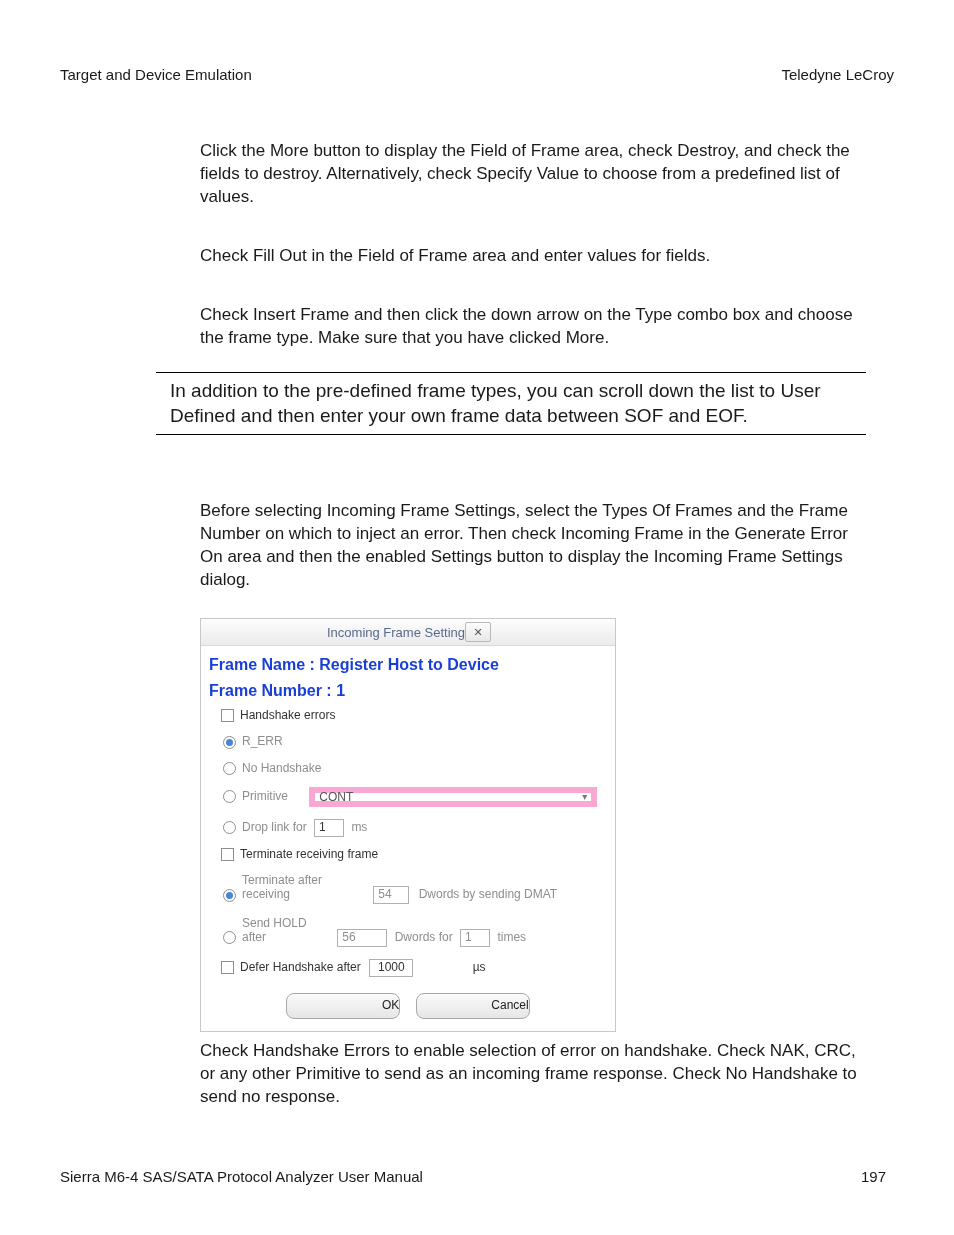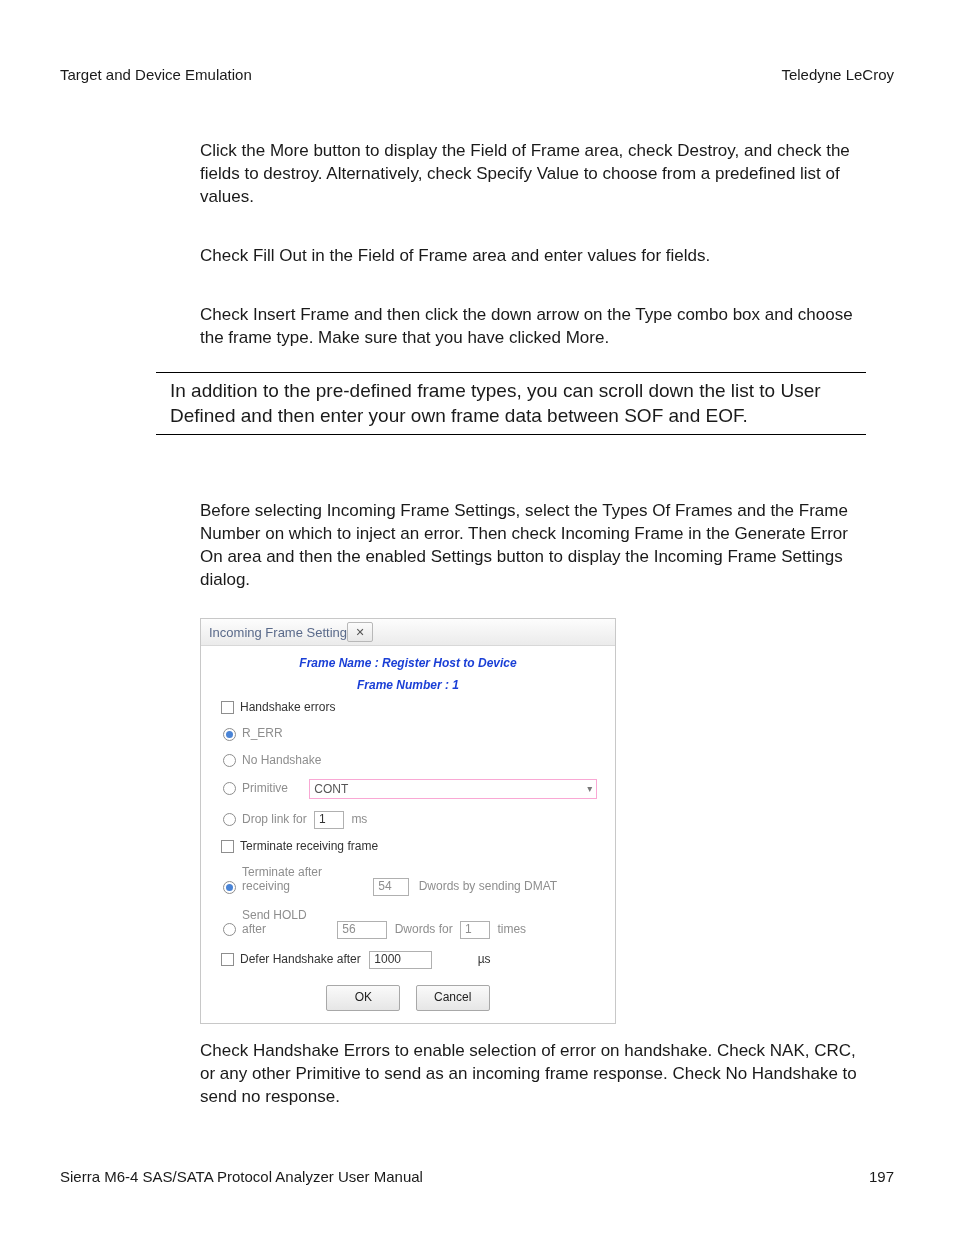--- a/index.html
+++ b/index.html
@@ -22,21 +22,21 @@
     left: 60px;
     right: 60px;
     display: flex;
     justify-content: space-between;
     font-size: 15px;
   }
   .footer {
     position: absolute;
     bottom: 50px;
     left: 60px;
-    right: 60px;
+    right: 68px;
     display: flex;
     justify-content: space-between;
     font-size: 15px;
   }
   .body-col {
     position: absolute;
     left: 200px;
     right: 88px;
     top: 140px;
   }
@@ -72,46 +72,44 @@
     width: 416px;
     font-family: "Segoe UI", Tahoma, sans-serif;
     font-size: 12px;
     color: #333;
     background: #fff;
     border: 1px solid #c8c8c8;
     box-sizing: border-box;
   }
   .dlg-title {
     display: flex;
-    justify-content: flex-start;
+    justify-content: center;
     align-items: center;
     height: 26px;
     padding: 0 6px 0 8px;
     background: linear-gradient(#fdfdfd,#ebebeb);
     border-bottom: 1px solid #d8d8d8;
     color: #5a6a8a;
     font-size: 13px;
   }
   .dlg-close {
     width: 24px; height: 18px;
     border: 1px solid #b8b8b8;
     border-radius: 2px;
     background: linear-gradient(#fbfbfb,#e8e8e8);
     font-size: 11px;
     display:flex;align-items:center;justify-content:center;
     color:#555;
   }
   .dlg-body { padding: 6px 8px 12px 8px; }
   .dlg-heading {
-    text-align: center;
     color: #1a3fd6;
     font-weight: 700;
-    font-size: 12px;
+    font-size: 16px;
     padding: 4px 0;
-    font-style: italic;
   }
   .chk, .rad {
     display:inline-block;
     width:13px;height:13px;
     border:1px solid #8e8e8e;
     background:#fff;
     vertical-align:middle;
     margin-right:6px;
     box-sizing:border-box;
     position:relative;
@@ -127,46 +125,47 @@
     height:18px;
     box-sizing:border-box;
     padding:0 4px;
     font-size:12px;
     vertical-align:middle;
   }
   .combo {
     display:inline-flex;
     align-items:center;
     justify-content:space-between;
-    border:1px solid #f9a8d4;
+    border:6px solid #f9a8d4;
     background:#fff;
     height:20px;
     box-sizing:border-box;
     padding:0 4px;
     font-size:12px;
     vertical-align:middle;
     width:288px;
     color:#555;
   }
   .combo .caret{font-size:10px;color:#787878;}
   .row { padding:2px 0 2px 14px; }
   .row.sub { padding-left:14px;margin-top:8px; }
   .group-label{padding:4px 0 2px 12px;}
   .disabled { color:#8e8e8e; }
   .btn {
     display:inline-block;
     min-width:72px;
     height:24px;
     line-height:22px;
-    text-align:center;
+    text-align:right;
     border:1px solid #a8a8a8;
-    border-radius:2px;
+    border-radius:8px;
     background:linear-gradient(#fafafa,#e6e6e6);
     color:#222;
     font-size:12px;
+    padding-left:40px;
   }
   .btn-row{ text-align:center; padding-top:14px; }
   .btn-row .btn{ margin:0 6px; }
   .final-para {
     position: absolute;
     left: 200px;
     right: 88px;
     top: 1040px;
     font-size: 17px;
     line-height: 1.35;
@@ -246,22 +245,22 @@
       <div class="row sub disabled">
         <span class="rad"></span><span style="display:inline-block;width:92px;">Send HOLD after</span>
         <span class="txt-in" style="width:50px;">56</span>
         <span style="margin:0 4px;">Dwords for</span>
         <span class="txt-in" style="width:30px;">1</span>
         <span style="margin-left:4px;">times</span>
       </div>
 
       <div class="group-label" style="margin-top:6px;">
         <span class="chk"></span><span style="display:inline-block;width:126px;">Defer Handshake after</span>
-        <span class="txt-in" style="width:63px;">1000</span>
-        <span style="margin-left:6px;padding-left:36px;">µs</span>
+        <span class="txt-in" style="width:44px;text-align:center;">1000</span>
+        <span style="margin-left:20px;padding-left:36px;">µs</span>
       </div>
 
       <div class="btn-row">
         <span class="btn">OK</span>
         <span class="btn">Cancel</span>
       </div>
     </div>
   </div>
 
   <div class="final-para">

